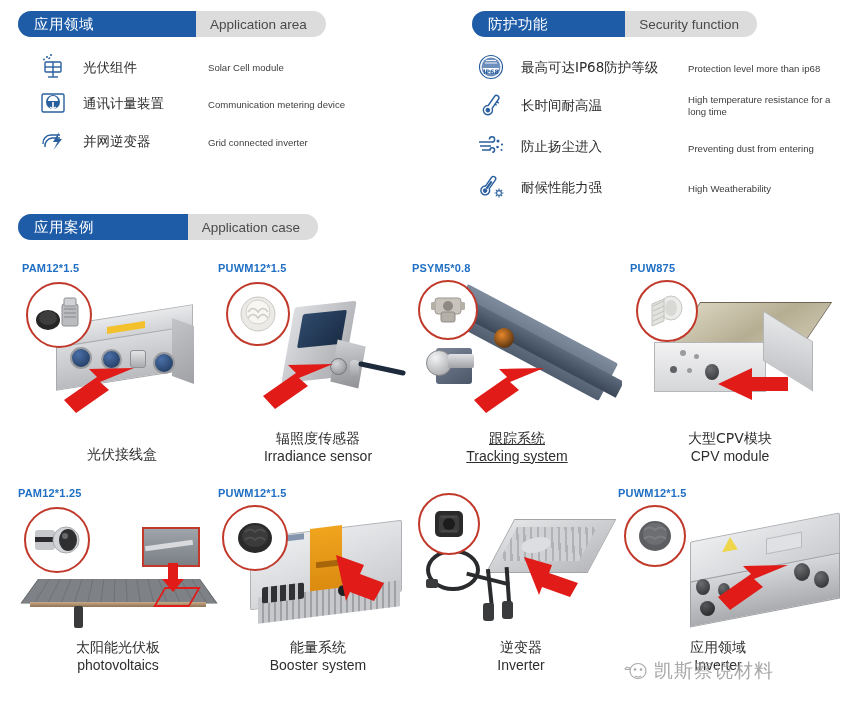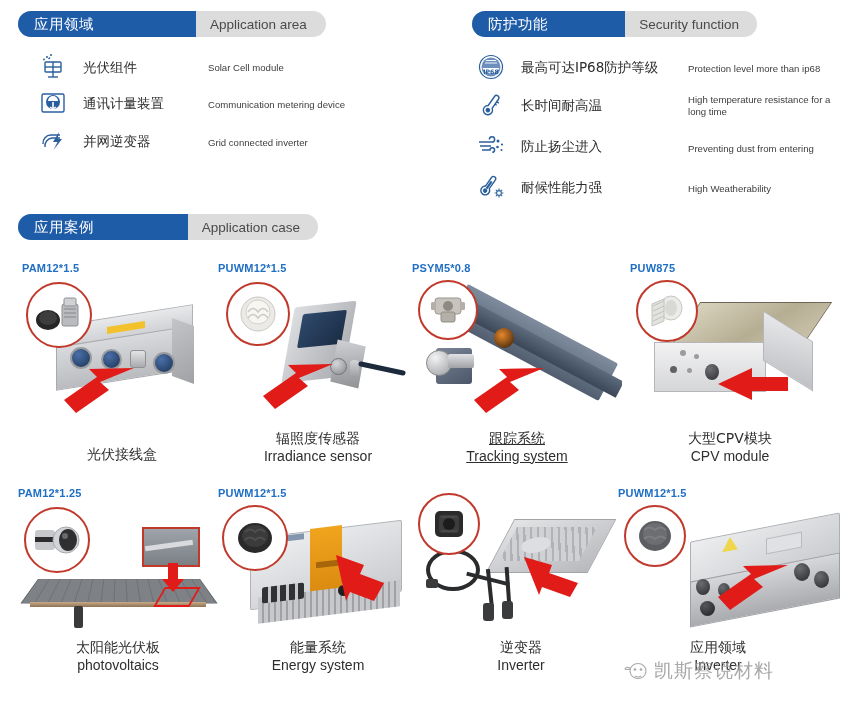--- a/index.html
+++ b/index.html
@@ -450,21 +450,21 @@
           <path d="M13 24 q5 -5 10 0 q5 -5 10 0" stroke="#4f4f4f" stroke-width="2" fill="none"></path>
         </svg>
       </div>
     </div>
     <svg class="arrow" style="left:112px;top:48px;" width="58" height="56" viewBox="0 0 58 56">
       <path d="M6 2 L34 12 L30 21 L54 30 L44 48 L20 39 L16 48 Z" fill="#e01b18"></path>
     </svg>
   </div>
   <div class="caption" style="left:0;top:152px;width:200px;">
     <span class="cn">能量系统</span>
-    <span class="en">Energy system</span>
+    <span class="en">Booster system</span>
   </div>
 </div>
 
 <div class="card" style="left:412px;top:487px;width:210px;">
   <div class="photo" style="position:relative;width:210px;height:140px;margin-top:6px;">
     <div class="box" style="left:88px;top:26px;width:100px;height:52px;background:linear-gradient(150deg,#e3e4e6,#b7b9bc);transform:skew(-28deg,0deg);border:1px solid #a2a4a7;"></div>
     <div class="box" style="left:96px;top:34px;width:80px;height:34px;background:repeating-linear-gradient(60deg,#cfd1d4 0 4px,#b0b2b5 4px 6px);transform:skew(-28deg,0deg);"></div>
     <div class="box" style="left:110px;top:44px;width:28px;height:16px;border-radius:50%;background:#dcdee1;transform:skew(-28deg,0deg);"></div>
 
     <div class="box" style="left:14px;top:56px;width:46px;height:34px;border:4px solid #2a2b2d;border-radius:50%;background:transparent;"></div>

